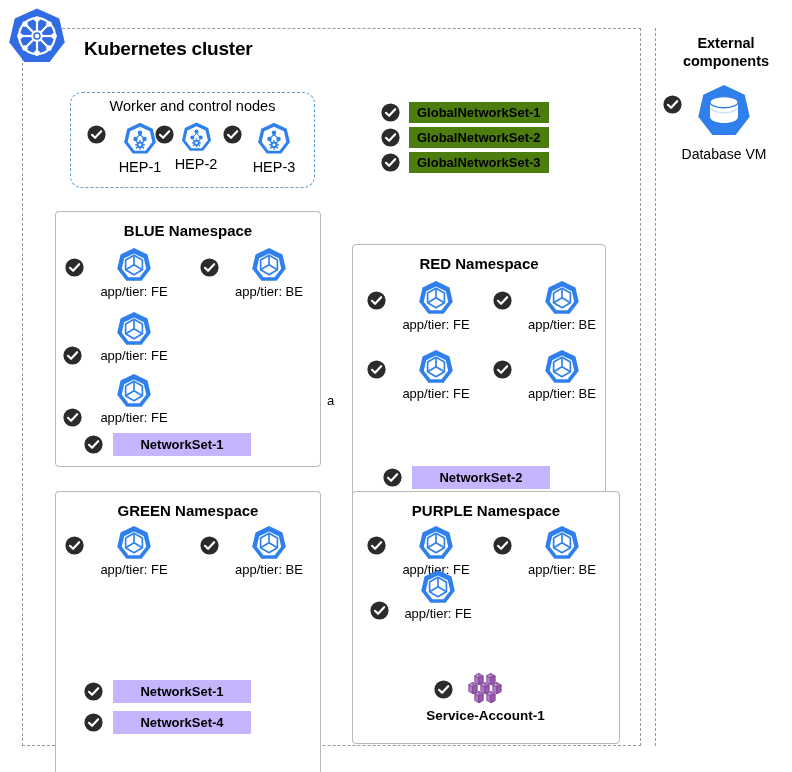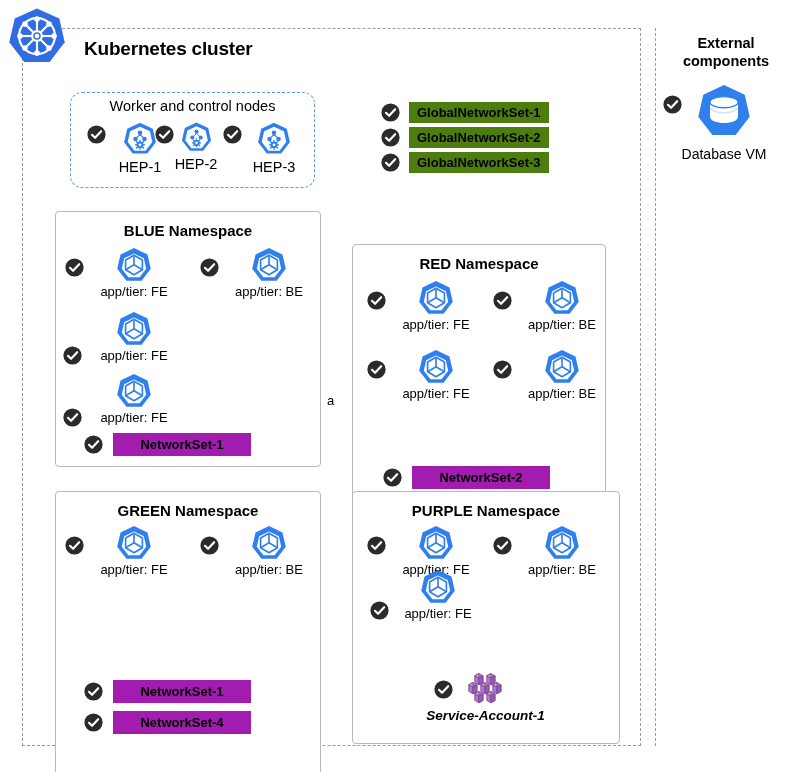--- a/index.html
+++ b/index.html
@@ -205,38 +205,37 @@
   }
 
   
   .ns-set-row {
     position: absolute;
     display: flex;
     align-items: center;
   }
   .ns-set-label {
     margin-left: 10px;
-    background: #a21caf;
+    background: #c4b5fd;
     font-size: 13px;
     font-weight: bold;
     padding: 4px 0;
     width: 138px;
     text-align: center;
     line-height: 15px;
     white-space: nowrap;
   }
 
   
   #service-account {
     position: absolute;
     left: 408px;
     top: 672px;
     width: 155px;
     text-align: center;
-    font-style: italic;
   }
   #service-account .sa-check {
     position: absolute;
     left: 26px;
     top: 8px;
   }
   #service-account .sa-icon {
     display: block;
     margin: 0 auto;
   }

